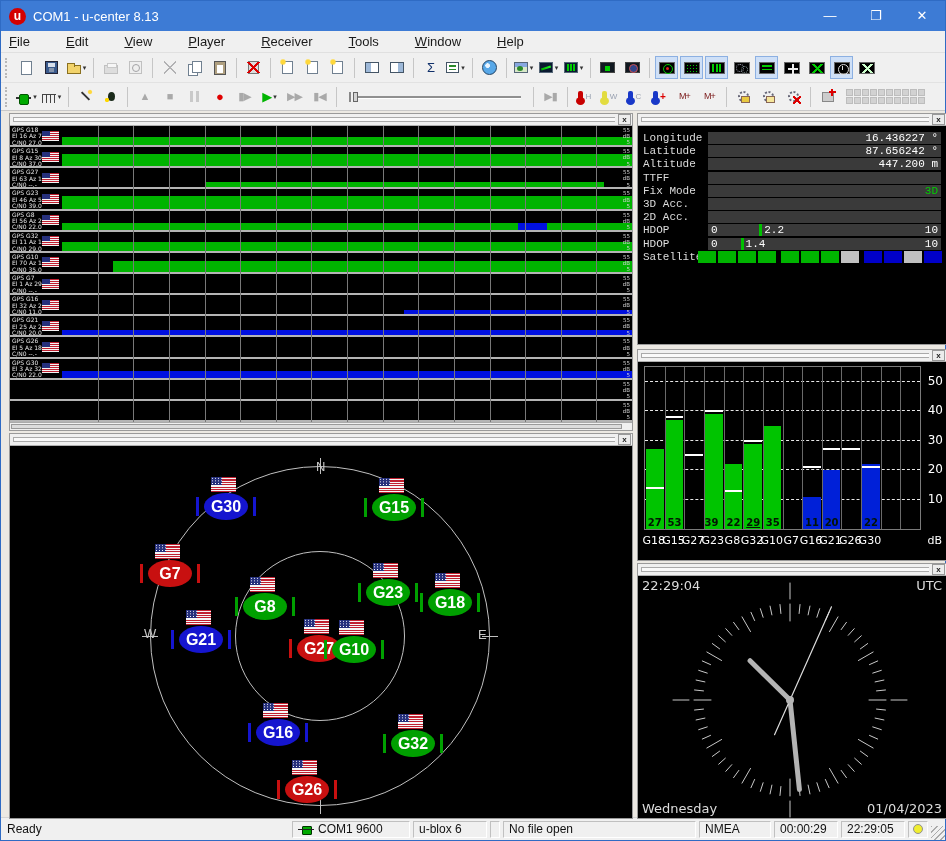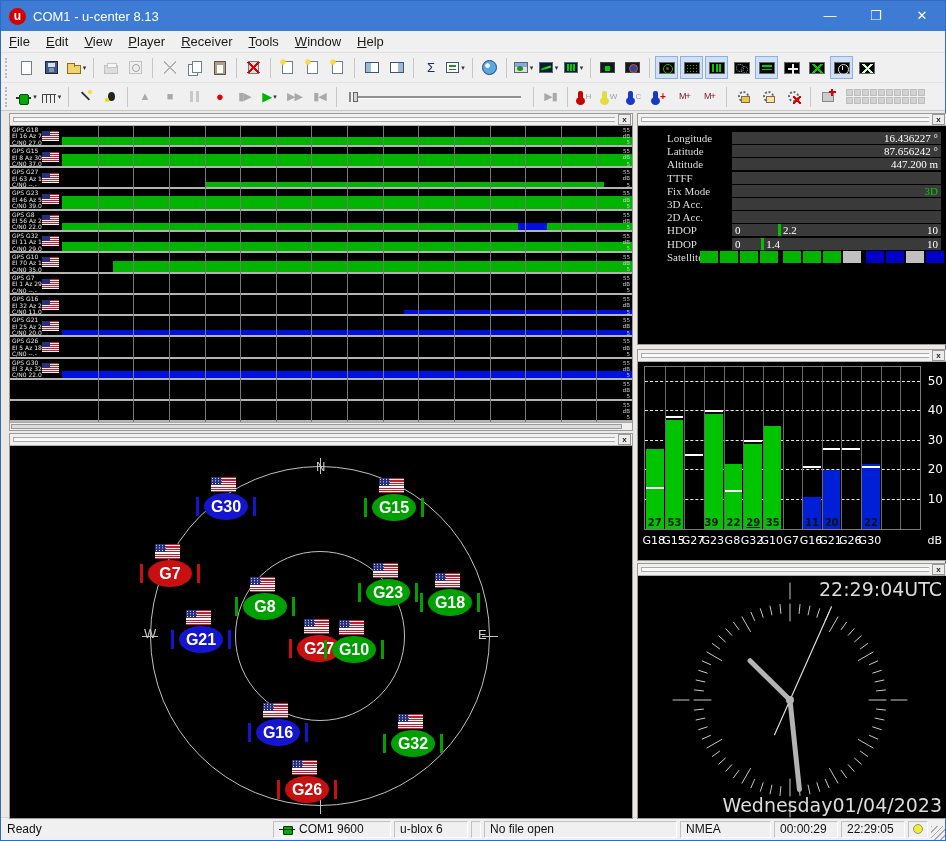--- a/index.html
+++ b/index.html
@@ -7,21 +7,21 @@
 .app { width:946px; height:841px; border:1px solid #2f6bc4; display:flex; flex-direction:column; background:#f0f0f0; }
 
 
 .titlebar { height:30px; background:#3d7bd5; display:flex; align-items:center; color:#fff; font-size:13px; flex:0 0 30px; }
 .logo { width:17px; height:17px; border-radius:50%; background:#d40000; color:#fff; font-weight:bold; font-size:12px; text-align:center; line-height:17px; margin:0 7px 0 8px; }
 .title { flex:1; }
 .win-btns { display:flex; height:30px; }
 .win-btn { width:46px; height:30px; text-align:center; line-height:30px; font-size:13px; color:#fff; }
 
 
-.menubar { height:22px; background:#f0f0f0; display:flex; align-items:center; font-size:13px; color:#1a1a1a; border-bottom:1px solid #e0e0e0; flex:0 0 22px; }
+.menubar { height:22px; background:#f0f0f0; display:flex; align-items:center; font-size:13px; color:#1a1a1a; border-bottom:1px solid #e0e0e0; flex:0 0 22px;gap:20px; }
 .menu-item { padding:2px 8px; }
 .menu-item u { text-decoration:underline; }
 
 
 .toolbar { background:#f0f0f0; display:flex; align-items:center; padding-left:2px; flex:0 0 auto; }
 .tb1 { height:30px; border-bottom:1px solid #e2e2e2; }
 .tb2 { height:28px; border-bottom:1px solid #c8c8c8; }
 .tb-grip { width:5px; height:20px; border-left:2px dotted #b8b8b8; margin:0 4px 0 2px; }
 .tb-sep { width:1px; height:20px; background:#c6c6c6; margin:0 4px; }
 .tb-btn { min-width:23px; height:23px; display:flex; align-items:center; justify-content:center; margin:0 1px; position:relative; border:1px solid transparent; }
@@ -138,21 +138,21 @@
 .ring { position:absolute; border:1px solid #c0c0c0; border-radius:50%; }
 .card { position:absolute; color:#c8c8c8; font-size:13px; }
 .ctick { position:absolute; background:#c0c0c0; }
 .sat { position:absolute; width:44px; height:27px; border-radius:50%; text-align:center; line-height:27px; font-size:16px; font-weight:bold; color:#fff; }
 .sat::before { content:""; position:absolute; left:-8px; top:4px; width:3px; height:19px; background:inherit; }
 .sat::after { content:""; position:absolute; right:-8px; top:4px; width:3px; height:19px; background:inherit; }
 .flag { position:absolute; top:-16px; left:7px; width:25px; height:15px; background:repeating-linear-gradient(180deg,#c02030 0 1.2px,#f6f6f6 1.2px 2.4px); z-index:3; }
 .flag::before { content:""; position:absolute; left:0; top:0; width:11px; height:8px; background:#26307c; background-image:radial-gradient(#fff 22%,transparent 28%); background-size:3px 2.6px; }
 
 .p-data { left:636px; top:2px; width:310px; height:232px; }
-.data-body { position:relative; height:170px; background:#000; padding-top:6px; font-family:Liberation Serif, serif;margin-left:24px; }
+.data-body { position:relative; height:170px; background:#000; padding-top:6px; font-family:Liberation Mono, monospace; }
 .d-row { display:flex; align-items:center; height:12.2px; margin-bottom:1px; }
 .d-label { width:70px; padding-left:5px; font-size:11px; color:#dcdcdc; white-space:nowrap; }
 .d-bar { flex:1; height:12px; background:#3a3a3a; margin-right:5px; position:relative; font-size:11px; color:#fff; }
 .d-val { position:absolute; right:3px; top:0; line-height:12px; }
 .d-min { position:absolute; left:3px; top:0; line-height:12px; }
 .d-max { position:absolute; right:3px; top:0; line-height:12px; }
 .d-marker { position:absolute; top:0; width:3px; height:12px; background:#00c000; }
 .d-mval { position:absolute; top:0; line-height:12px; }
 .d-blocks { display:flex; height:12px; margin-left:-10px; }
 .d-block { width:18px; height:12px; margin-right:2px; }
@@ -165,30 +165,30 @@
 .sig-colsep { position:absolute; top:0; bottom:0; width:1px; background:#6a6a6a; z-index:1; }
 .sig-bar { position:absolute; bottom:0; z-index:2; }
 .sig-marker { position:absolute; height:2px; background:#fff; z-index:3; }
 .sig-vlabel { position:absolute; bottom:1px; text-align:center; font-size:10px; color:#041404; z-index:4; font-weight:bold; }
 .sig-ytick { position:absolute; right:3px; font-size:12px; color:#fff; z-index:2; }
 .sig-xlabel { position:absolute; top:172px; text-align:center; font-size:11px; color:#fff; }
 .sig-unit { position:absolute; top:172px; right:4px; font-size:11px; color:#fff; }
 
 .p-clock { left:636px; top:452px; width:310px; height:256px; }
 .clock-body { position:relative; height:242px; background:#000; font-family:"DejaVu Sans",sans-serif; }
-.ck-row { position:absolute; left:4px; right:4px; display:flex; justify-content:flex-end; color:#dcdcdc; font-size:19px; z-index:2; }
+.ck-row { position:absolute; left:4px; right:4px; display:flex; justify-content:space-between; color:#dcdcdc; font-size:13px; z-index:2; }
 .ck-top { top:2px; } .ck-bottom { bottom:2px; }
 #clock-svg { position:absolute; left:0; top:0; z-index:1; }
 
 
 .statusbar { height:23px; background:#f0f0f0; border-top:1px solid #d4d4d4; display:flex; align-items:center; font-size:12px; color:#111; flex:0 0 23px; }
 .sb-ready { flex:1; padding-left:6px; }
 .sb-cell { height:17px; border:1px solid #c0c0c0; border-right-color:#fff; border-bottom-color:#fff; margin-right:3px; display:flex; align-items:center; padding:0 5px; background:#f0f0f0; }
 .sb-com { width:118px; } .sb-rx { width:74px; } .sb-tiny { width:10px; padding:0; }
-.sb-file { width:193px; } .sb-proto { width:91px; } .sb-el { width:64px; } .sb-tm { width:64px; }
+.sb-file { width:193px; } .sb-proto { width:72px; } .sb-el { width:64px; } .sb-tm { width:64px; }
 .sb-led-cell { width:20px; justify-content:center; padding:0; }
 .led { width:10px; height:10px; border-radius:50%; background:#f0ee30; border:1px solid #909090; }
 .sb-plug { width:16px; height:10px; position:relative; margin-right:4px; }
 .sb-plug::before { content:""; position:absolute; left:4px; top:1.5px; width:8px; height:7px; background:#0a0; border:1px solid #030; border-radius:1px; }
 .sb-plug::after { content:""; position:absolute; left:0; top:4.5px; width:16px; height:1.5px; background:#222; }
 .sb-grip { width:14px; height:14px; align-self:flex-end; background:repeating-linear-gradient(135deg,#aaa 0 1px,transparent 1px 4px); }
 </style>
 </head>
 <body>
 

